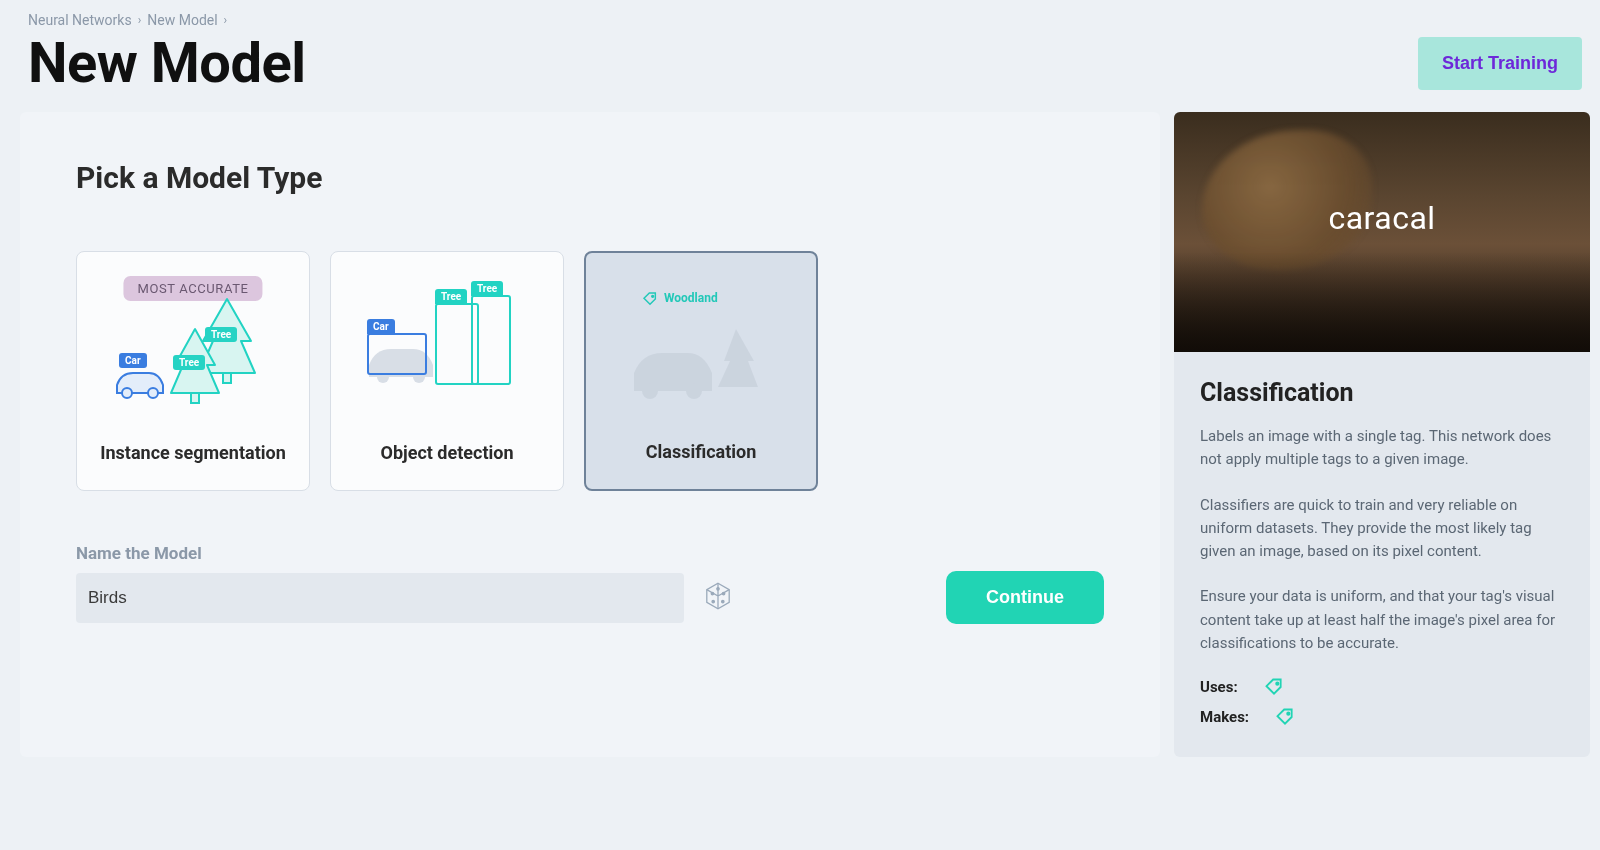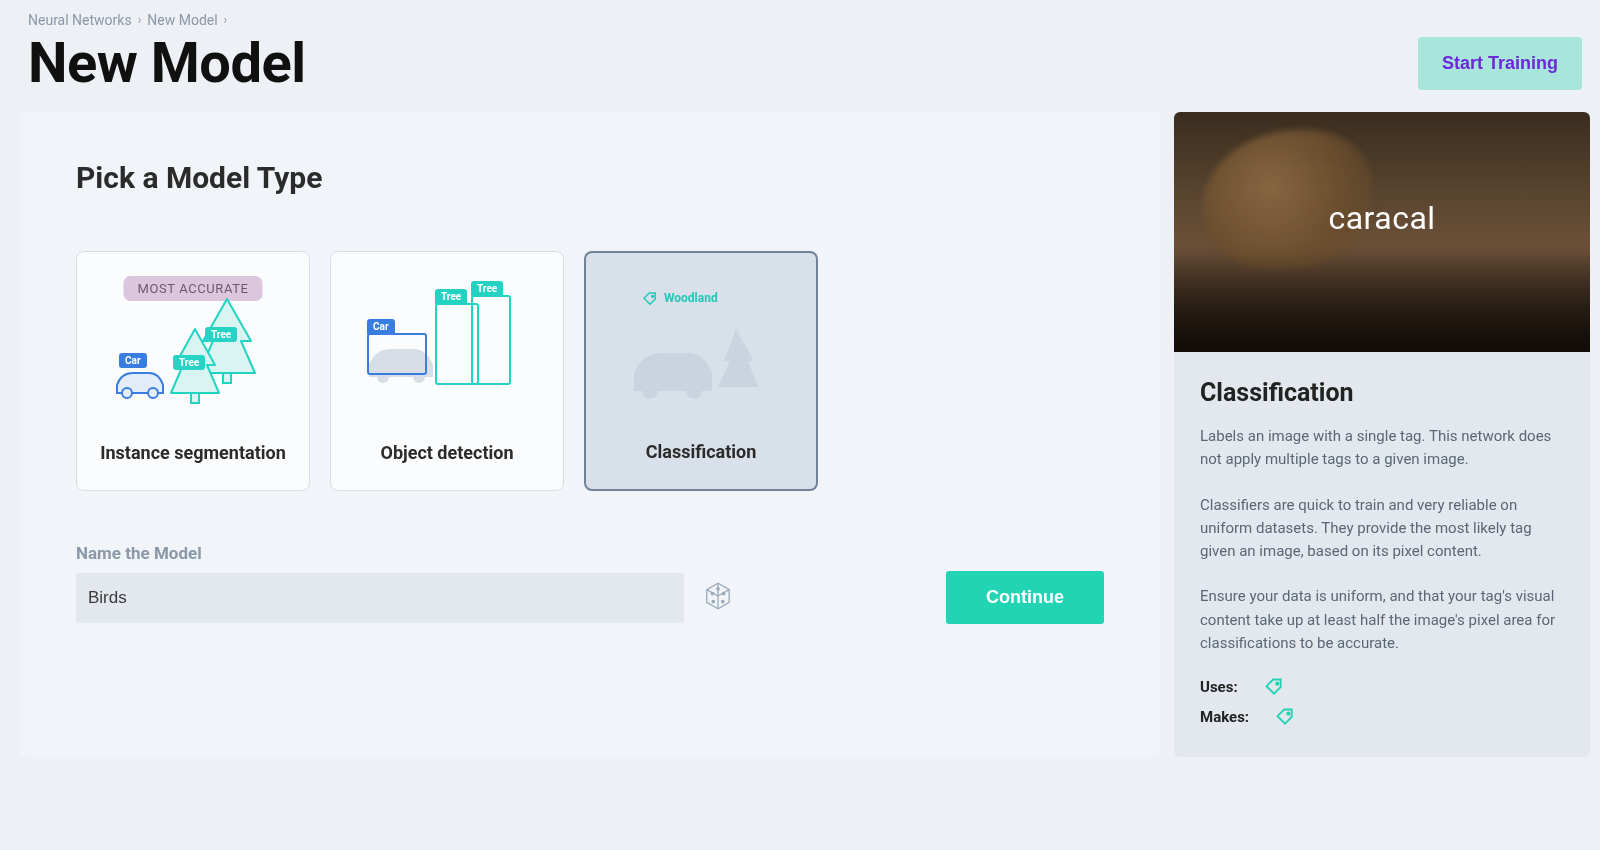--- a/index.html
+++ b/index.html
@@ -154,21 +154,21 @@
       cursor: pointer;
     }
     .continue-btn {
       margin-left: auto;
       background: #21d4b4;
       color: #ffffff;
       border: none;
       padding: 16px 40px;
       font-size: 18px;
       font-weight: 700;
-      border-radius: 3px;
+      border-radius: 10px;
       cursor: pointer;
     }
     .side-panel {
       width: 416px;
       background: #e3e8ee;
       border-radius: 6px;
       overflow: hidden;
       display: flex;
       flex-direction: column;
     }

